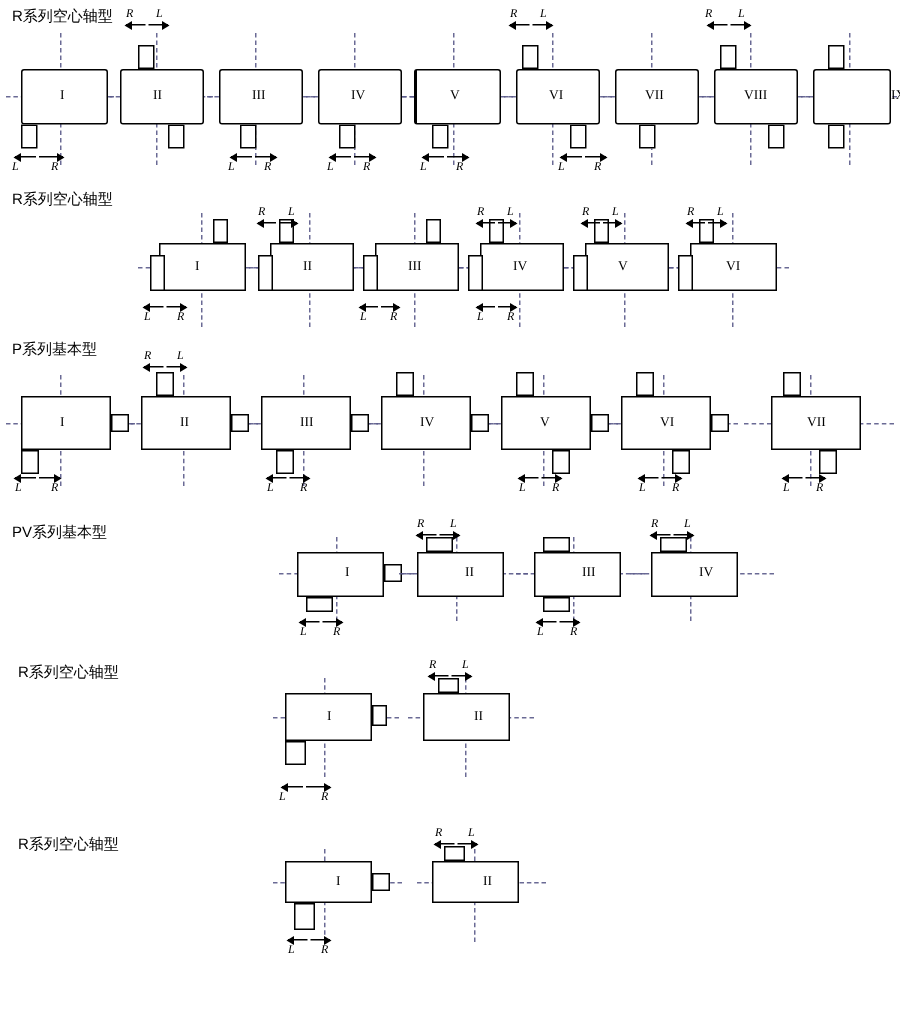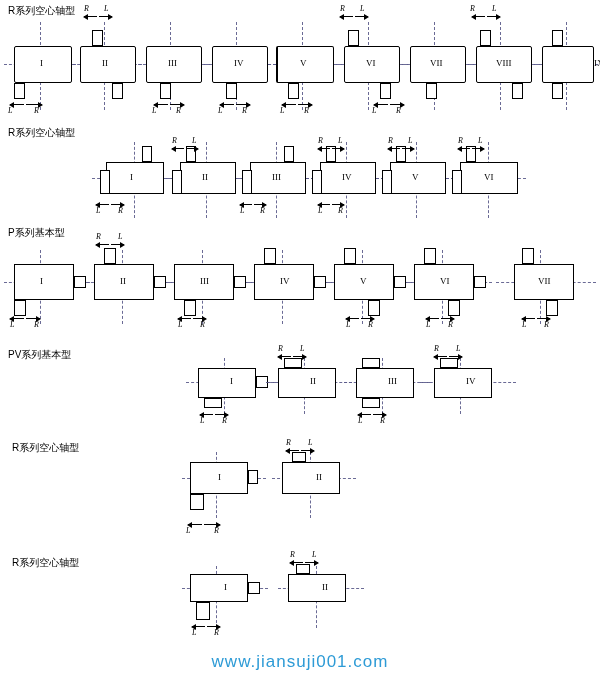--- a/index.html
+++ b/index.html
@@ -476,15 +476,14 @@
     <div class="cl-v" style="left:316px;top:566px;height:62px;"></div>
     <div class="body-rect" style="left:288px;top:574px;width:58px;height:28px;"></div>
     <div class="shaft" style="left:296px;top:564px;width:14px;height:10px;"></div>
     <div class="romlbl" style="left:322px;top:582px;">II</div>
     <div class="arrowline left" style="left:290px;top:562px;width:13px;"></div>
     <div class="arrowline right" style="left:305px;top:562px;width:13px;"></div>
     <div class="lr" style="left:290px;top:550px;">R</div>
     <div class="lr" style="left:312px;top:550px;">L</div>
   </div>
 
-  <div class="watermark" style="top:652px;">www.jiansuji001.com</div>
 
 </div>
 
 </body></html>

